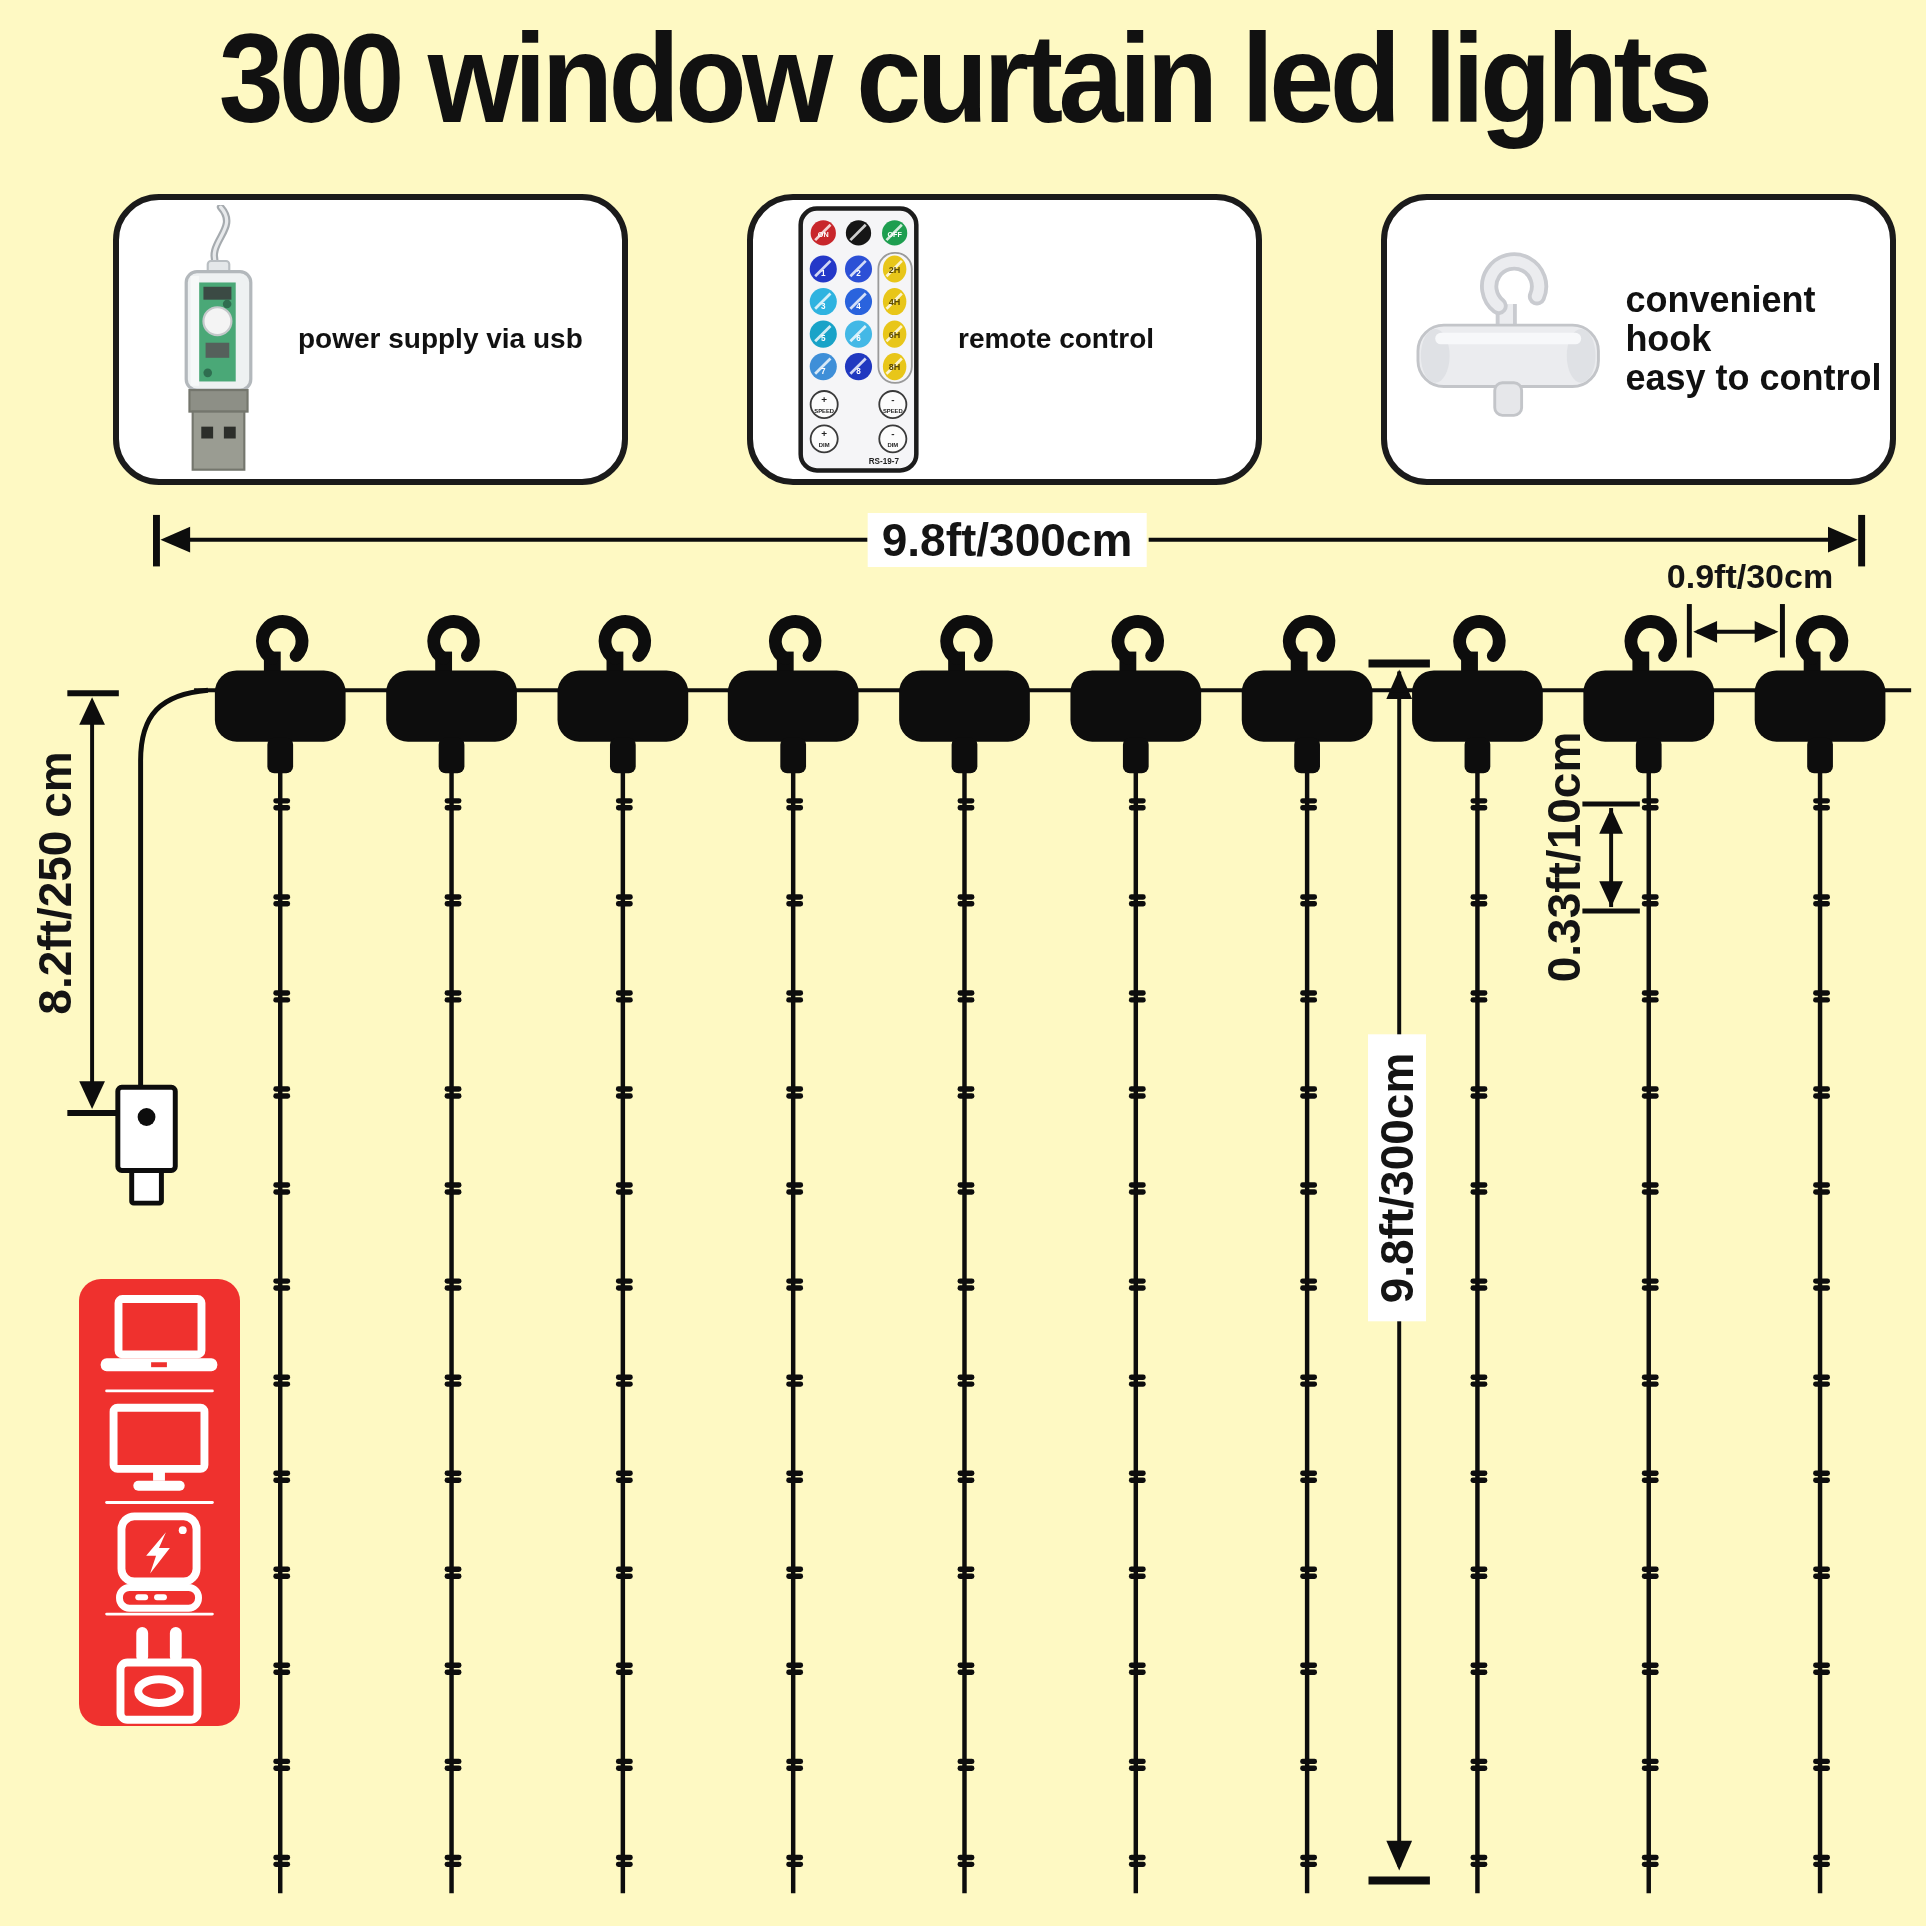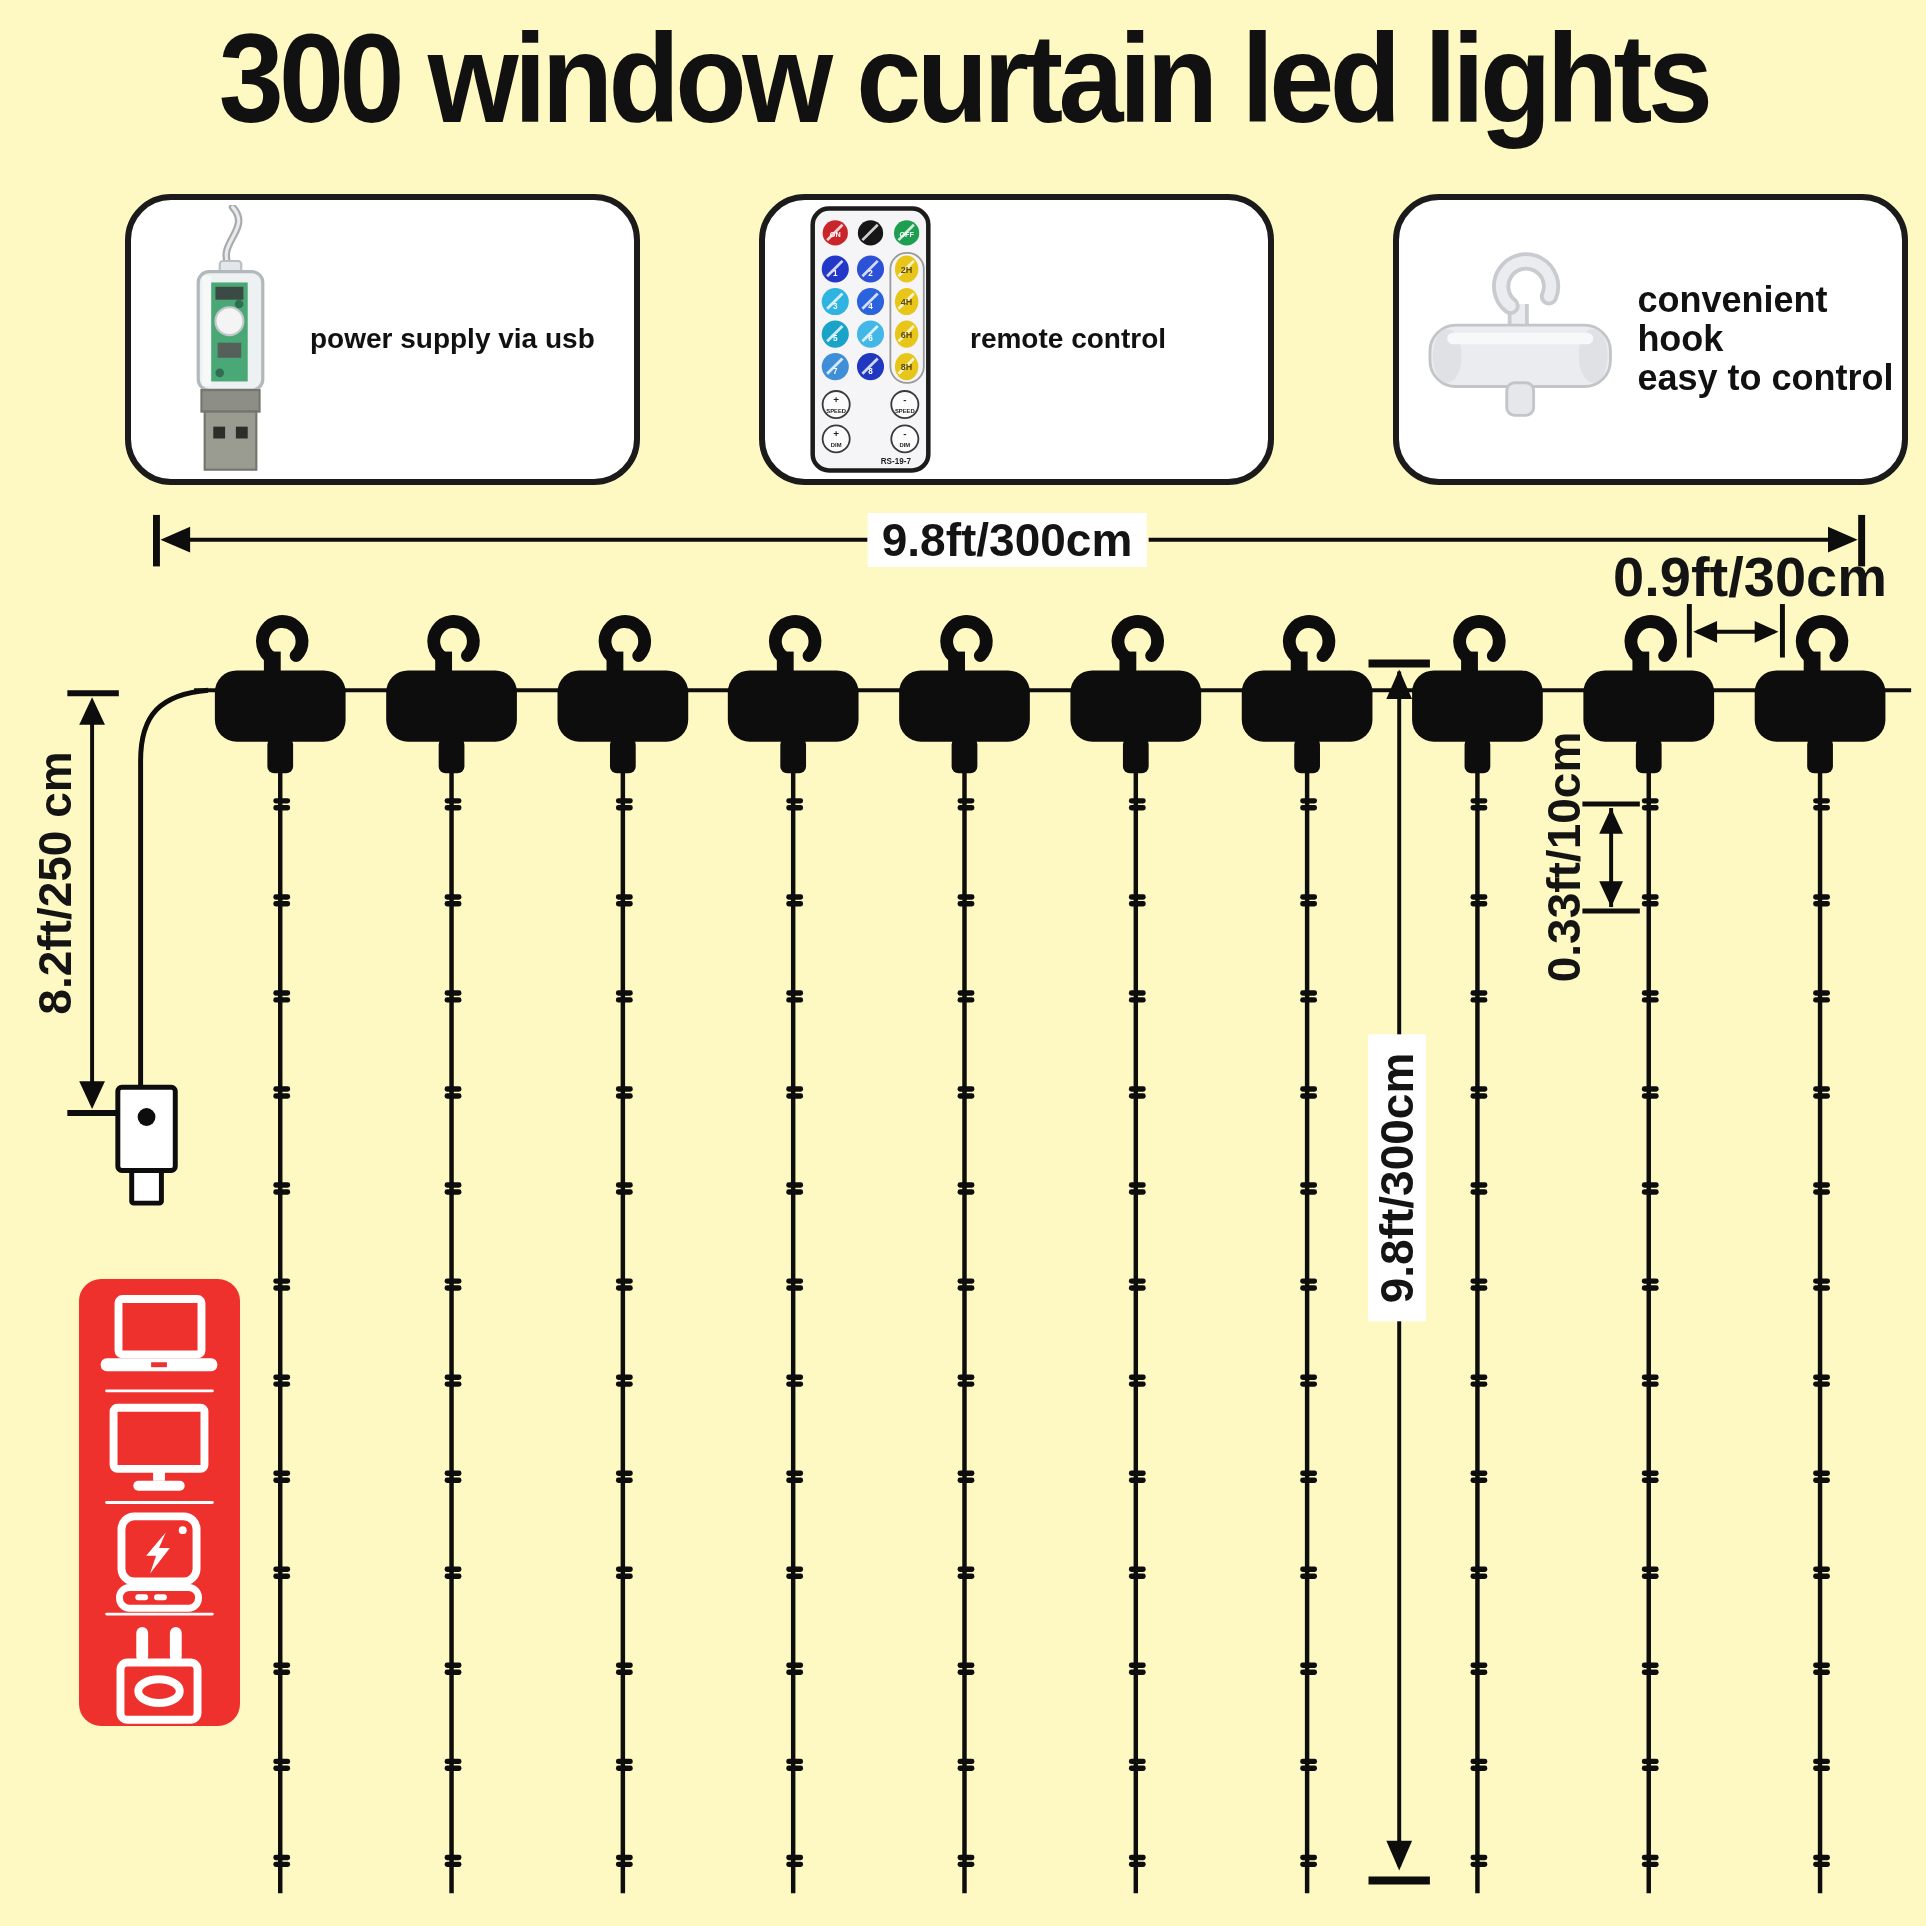--- a/index.html
+++ b/index.html
@@ -10,21 +10,21 @@
   
   .title{
     position:absolute;top:14px;left:0;width:100%;text-align:center;
     font-size:127px;font-weight:bold;letter-spacing:-5px;line-height:1.02;
     transform:scaleX(0.92);transform-origin:50% 50%;white-space:nowrap;color:#111;
   }
   
   .fbox{
     position:absolute;top:194px;height:291px;width:515px;box-sizing:border-box;
     border:6px solid #1b1b1b;border-radius:46px;background:#fff;
-    display:flex;align-items:center;margin-left:12px;
+    display:flex;align-items:center;
   }
   .fbox .flabel{font-weight:bold;font-size:28px;color:#111;line-height:1.08;}
   #fbox-usb{left:113px;}
   #fbox-remote{left:747px;}
   #fbox-hook{left:1381px;}
   #fbox-usb svg{margin-left:34px;}
   #fbox-usb .flabel{margin-left:14px;}
   #fbox-remote svg{margin-left:42px;}
   #fbox-remote .flabel{margin-left:36px;}
   #fbox-hook svg{margin-left:6px;}
@@ -510,21 +510,21 @@
           <rect x="1831" y="1686" width="17" height="5.5" rx="2.5" fill="#0d0d0d"></rect>
           <rect x="1831" y="1776" width="17" height="5.5" rx="2.5" fill="#0d0d0d"></rect>
           <rect x="1831" y="1783" width="17" height="5.5" rx="2.5" fill="#0d0d0d"></rect>
           <rect x="1831" y="1873" width="17" height="5.5" rx="2.5" fill="#0d0d0d"></rect>
           <rect x="1831" y="1880" width="17" height="5.5" rx="2.5" fill="#0d0d0d"></rect>
         </g>
       </g>
   </svg>
 
   <div class="dim masked" style="left:1007px;top:540px;">9.8ft/300cm</div>
-  <div class="dim" style="left:1750px;top:576px;font-size:56px;">0.9ft/30cm</div>
+  <div class="dim" style="left:1750px;top:576px;font-size:34px;">0.9ft/30cm</div>
   <div class="dim rot" style="left:55px;top:883px;">8.2ft/250 cm</div>
   <div class="dim rot masked" style="left:1397px;top:1178px;">9.8ft/300cm</div>
   <div class="dim rot" style="left:1564px;top:857px;">0.33ft/10cm</div>
 
   <div class="redpanel">
     <svg width="161" height="447" viewBox="0 0 163 452">
       <g stroke="#ffffff" fill="none" stroke-width="8" stroke-linejoin="round" stroke-linecap="round">
         <g>
           <rect x="40" y="20" width="84" height="56" rx="4"></rect>
           <rect x="22" y="80" width="118" height="13" rx="6" fill="#ffffff" stroke="none"></rect>

